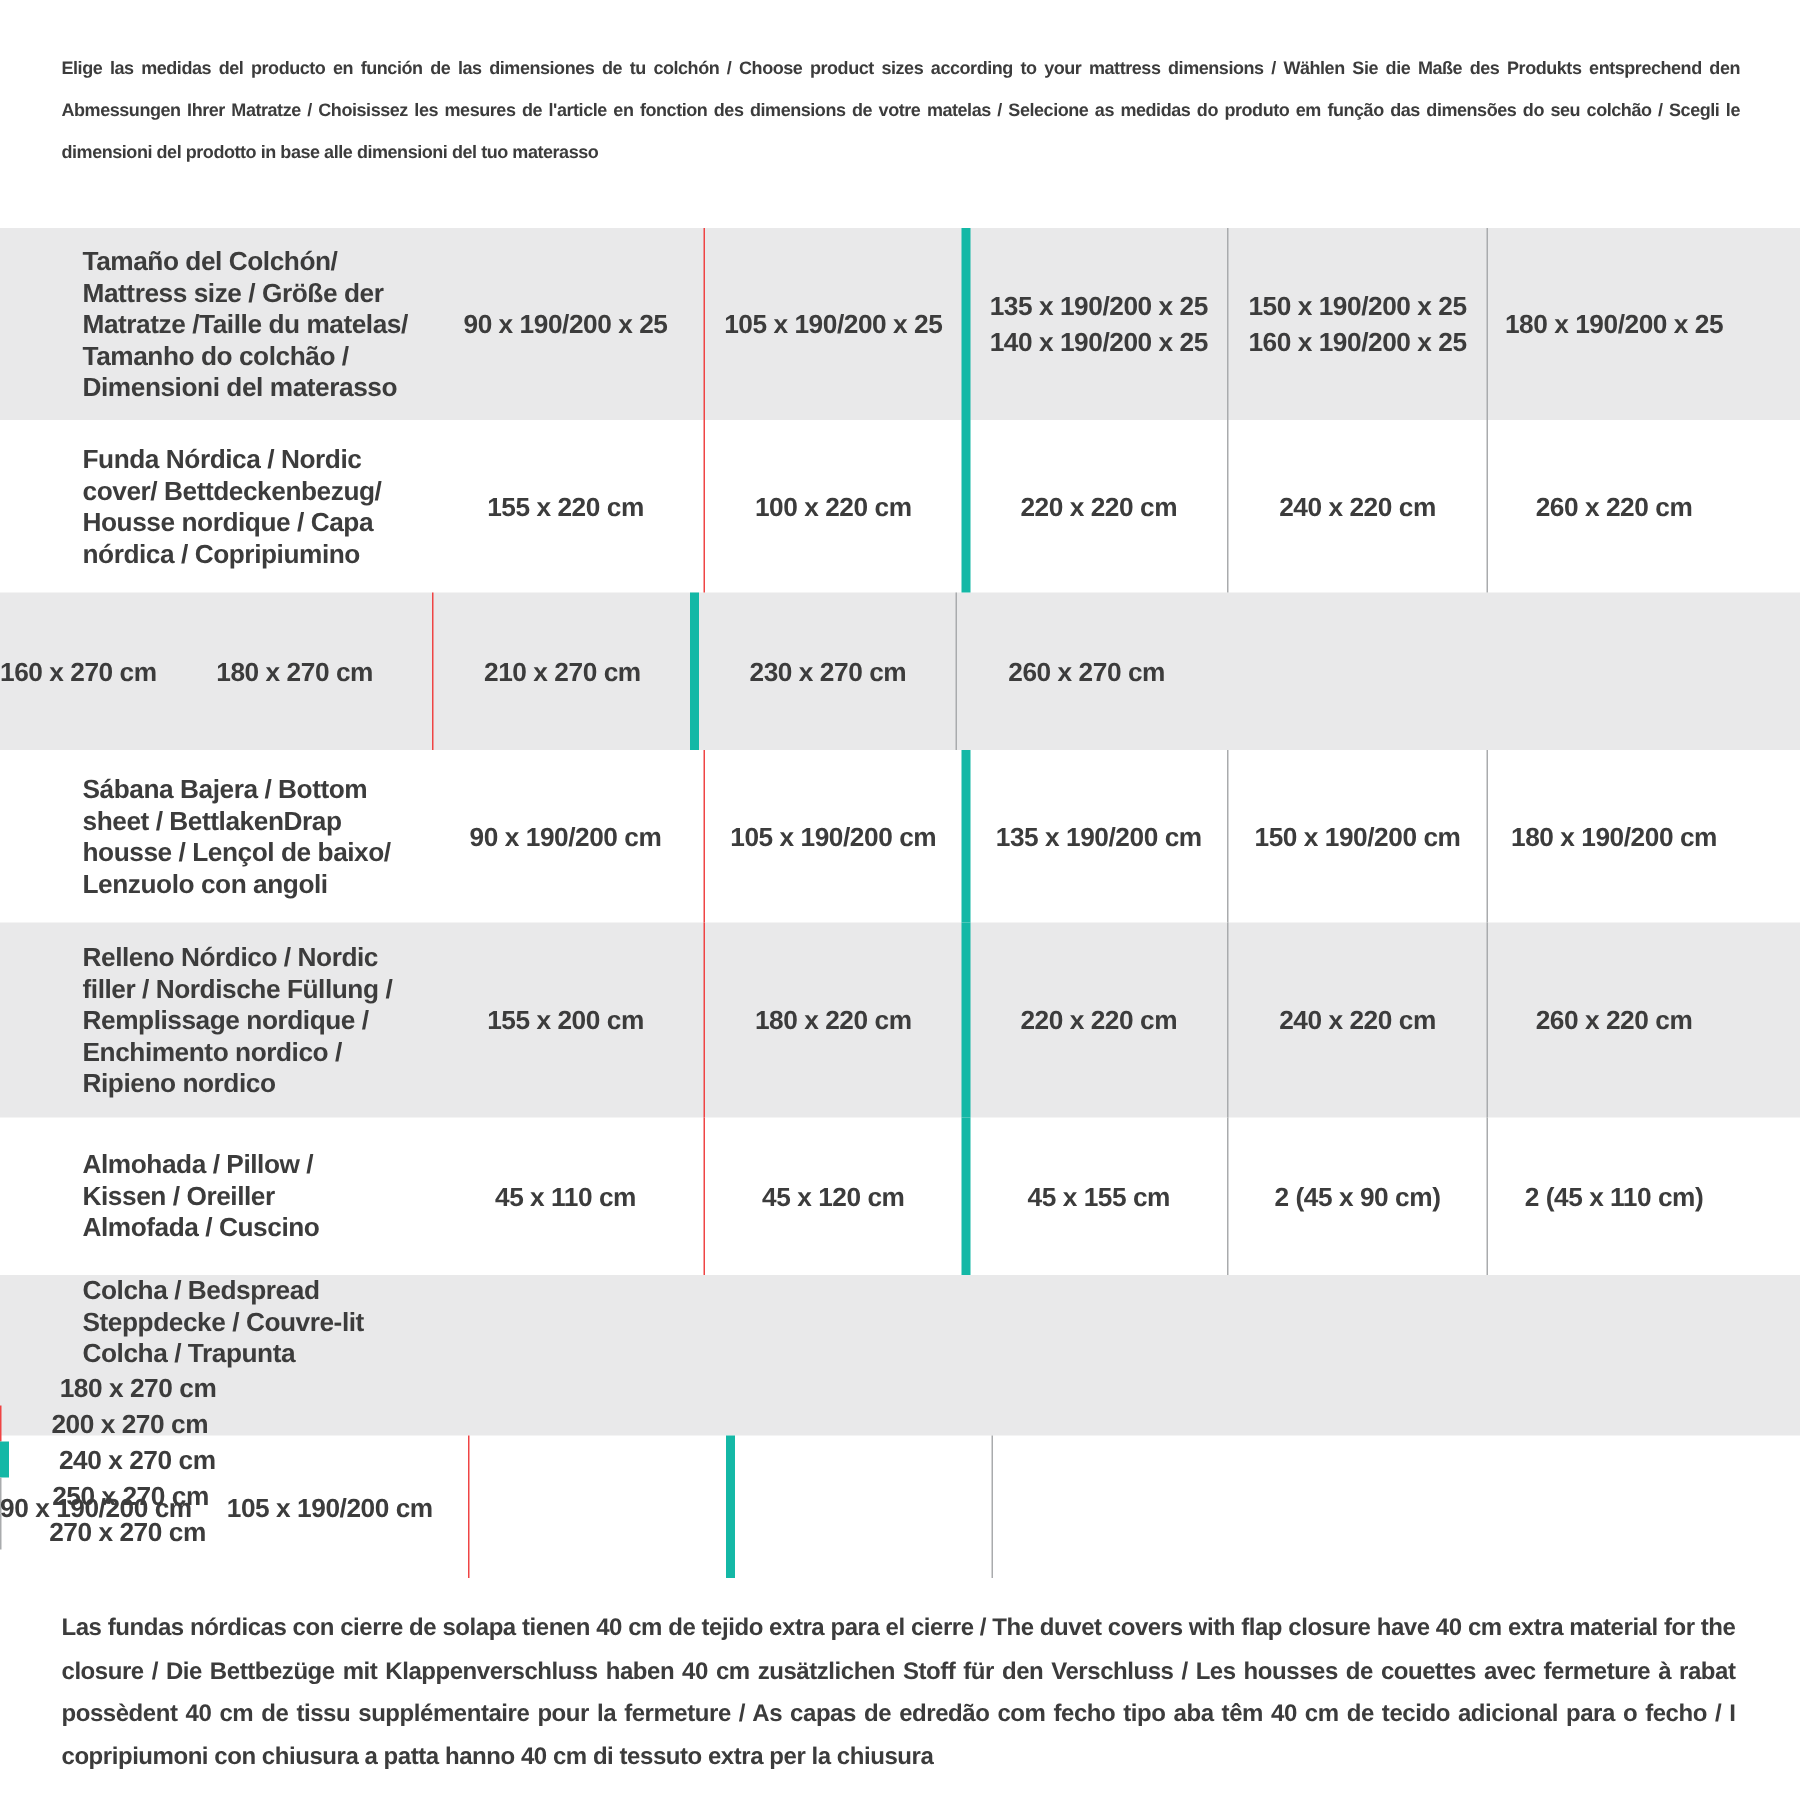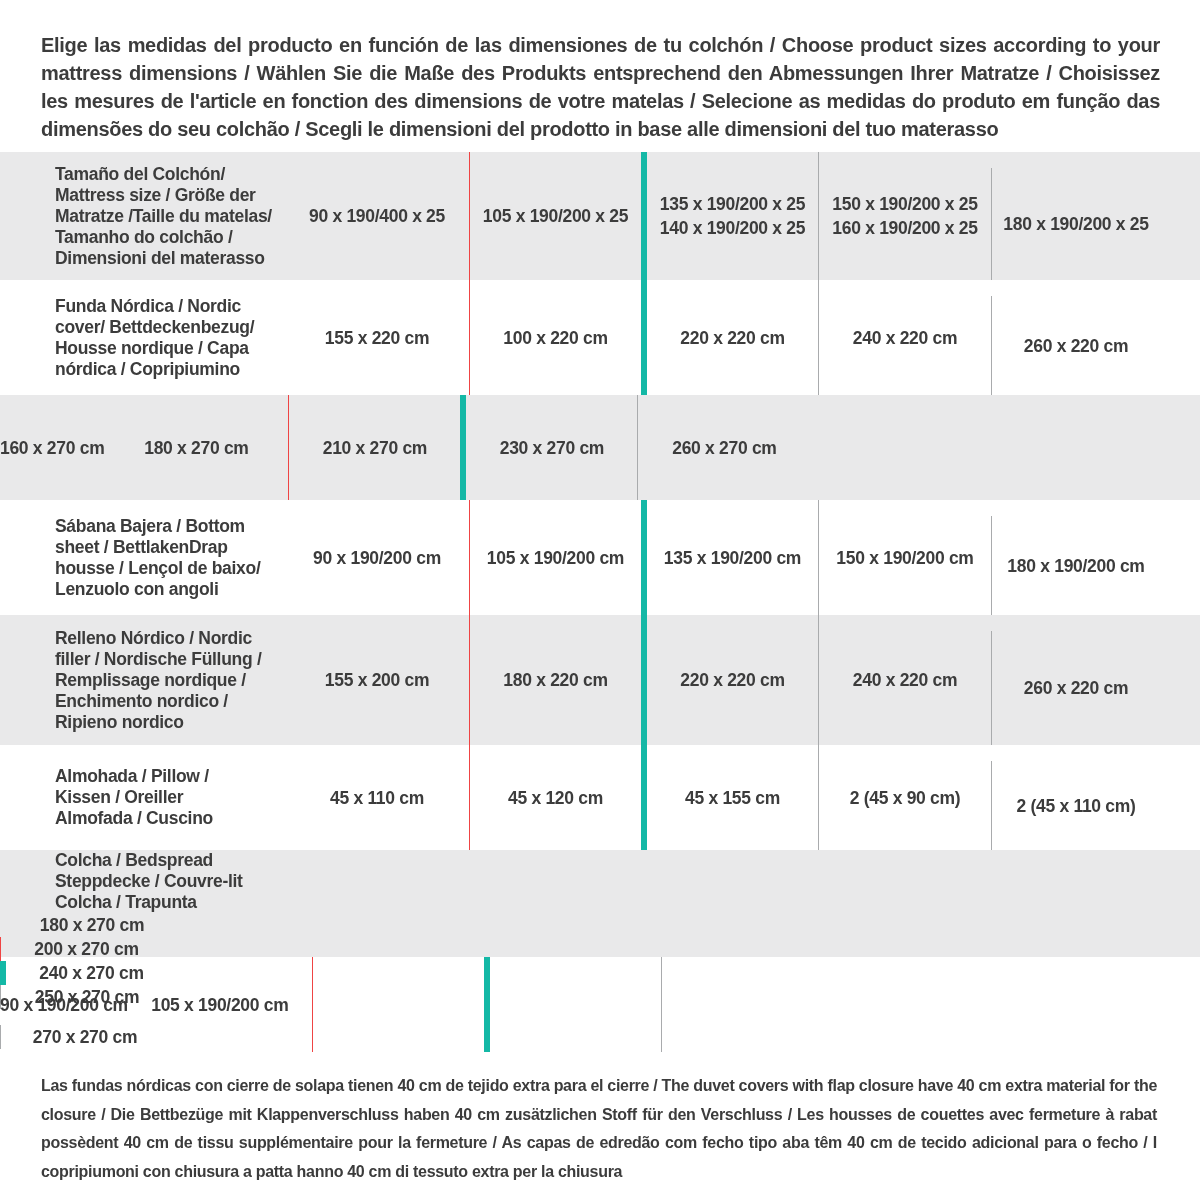--- a/index.html
+++ b/index.html
@@ -2,21 +2,21 @@
 <html><head>
 <meta charset="utf-8">
 <style>
   html,body{margin:0;padding:0;background:#fff;}
   .page{
     position:relative;width:1200px;height:1200px;background:#ffffff;overflow:hidden;
     font-family:"Liberation Sans","DejaVu Sans",sans-serif;font-weight:bold;color:#3c3c3c;
   }
   .intro{
     position:absolute;top:31px;left:41px;width:1119px;margin:0;
-    font-size:20px;line-height:28px;text-align:justify;letter-spacing:-0.3px;
+    font-size:12px;line-height:28px;text-align:justify;letter-spacing:-0.3px;
   }
   .size-table{position:absolute;top:152px;left:0;width:1200px;}
   .row{display:flex;width:100%;}
   .row:nth-child(odd){background:#e9e9ea;}
   .row:nth-child(1){height:128px;}
   .row:nth-child(2){height:115px;}
   .row:nth-child(3){height:105px;}
   .row:nth-child(4){height:115px;}
   .row:nth-child(5){height:130px;justify-content:space-between;}
   .row:nth-child(6){height:105px;}
@@ -25,42 +25,42 @@
   .cell{
     display:flex;align-items:center;box-sizing:border-box;
     font-size:17.5px;white-space:pre-line;letter-spacing:-0.3px;
   }
   .cell.label{width:285px;padding-left:55px;line-height:21px;}
   .cell.val{justify-content:center;text-align:center;line-height:24px;}
   .cell.val:nth-child(2){width:184px;}
   .cell.val:nth-child(3){width:172px;border-left:1px solid #ef4444;}
   .cell.val:nth-child(4){width:177px;border-left:6px solid #14b8a6;}
   .cell.val:nth-child(5){width:173px;border-left:1px solid #a9abad;}
-  .cell.val:nth-child(6){width:209px;border-left:1px solid #a9abad;padding-right:40px;margin-top:16px;}
+  .cell.val:nth-child(6){width:209px;border-left:1px solid #a9abad;padding-right:40px;}
   .footer{
     position:absolute;top:1072px;left:41px;width:1116px;margin:0;
     font-size:16px;line-height:28.5px;text-align:justify;letter-spacing:-0.3px;
   }
 </style>
 </head>
 <body>
 
 <div class="page">
 
   <p class="intro">Elige las medidas del producto en función de las dimensiones de tu colchón / Choose product sizes according to your mattress dimensions / Wählen Sie die Maße des Produkts entsprechend den Abmessungen Ihrer Matratze / Choisissez les mesures de l'article en fonction des dimensions de votre matelas / Selecione as medidas do produto em função das dimensões do seu colchão / Scegli le dimensioni del prodotto in base alle dimensioni del tuo materasso</p>
 
   <div class="size-table">
 
     <div class="row">
       <div class="cell label">Tamaño del Colchón/
 Mattress size / Größe der
 Matratze /Taille du matelas/
 Tamanho do colchão /
 Dimensioni del materasso</div>
-      <div class="cell val">90 x 190/400 x 25</div>
+      <div class="cell val">90 x 190/200 x 25</div>
       <div class="cell val">105 x 190/200 x 25</div>
       <div class="cell val">135 x 190/200 x 25
 140 x 190/200 x 25</div>
       <div class="cell val">150 x 190/200 x 25
 160 x 190/200 x 25</div>
       <div class="cell val">180 x 190/200 x 25</div>
     </div>
 
     <div class="row">
       <div class="cell label">Funda Nórdica / Nordic

